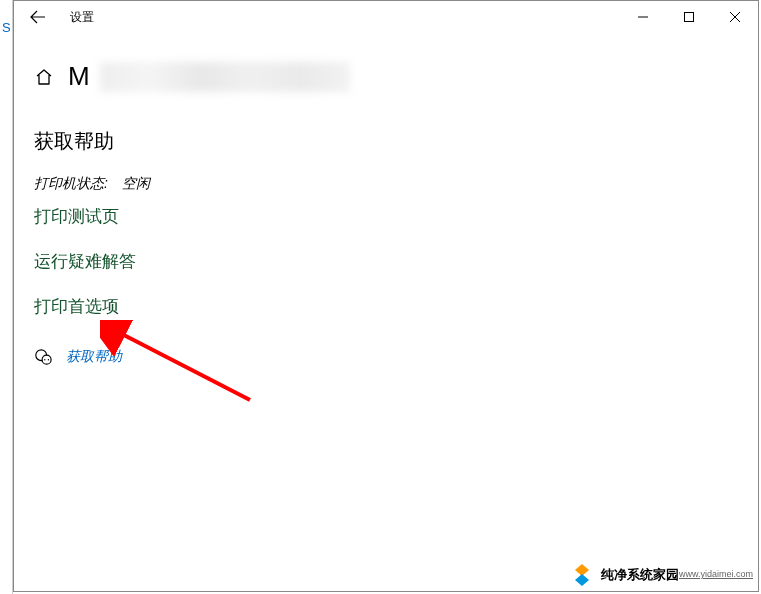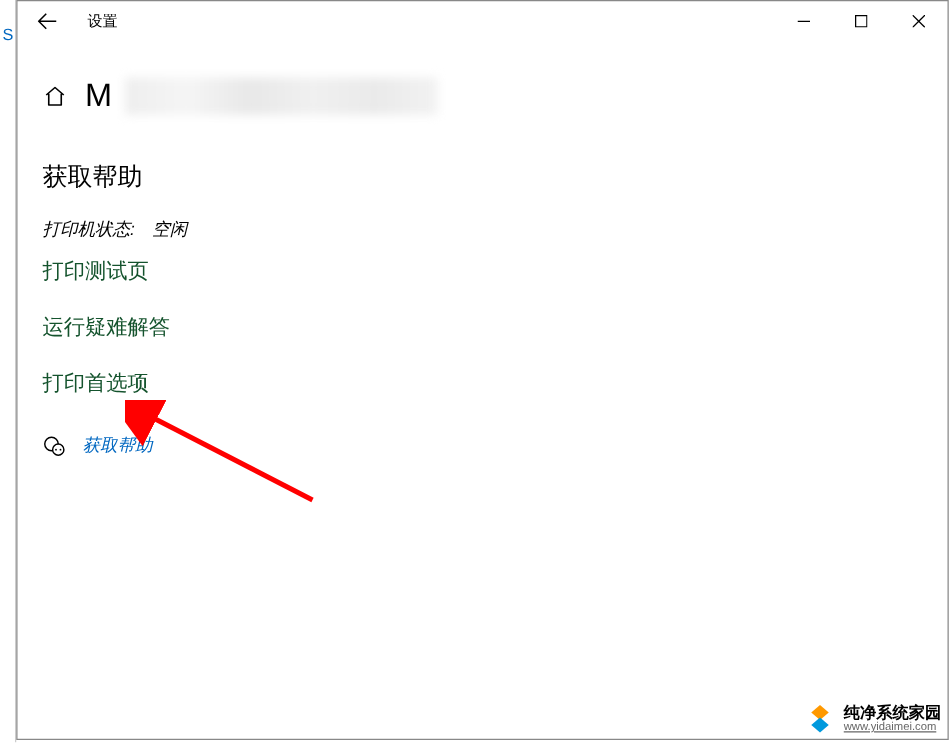--- a/index.html
+++ b/index.html
@@ -161,22 +161,23 @@
       display: flex;
       align-items: center;
       gap: 6px;
     }
     .watermark-logo {
       width: 26px;
       height: 26px;
     }
     .watermark-text {
       display: flex;
-      flex-direction: column;
+      flex-direction: row;
       line-height: 1.1;
+      align-items: center;
     }
     .watermark-text .main {
       font-size: 13px;
       font-weight: bold;
       color: #000;
     }
     .watermark-text .sub {
       font-size: 9px;
       color: #666;
       text-decoration: underline;

